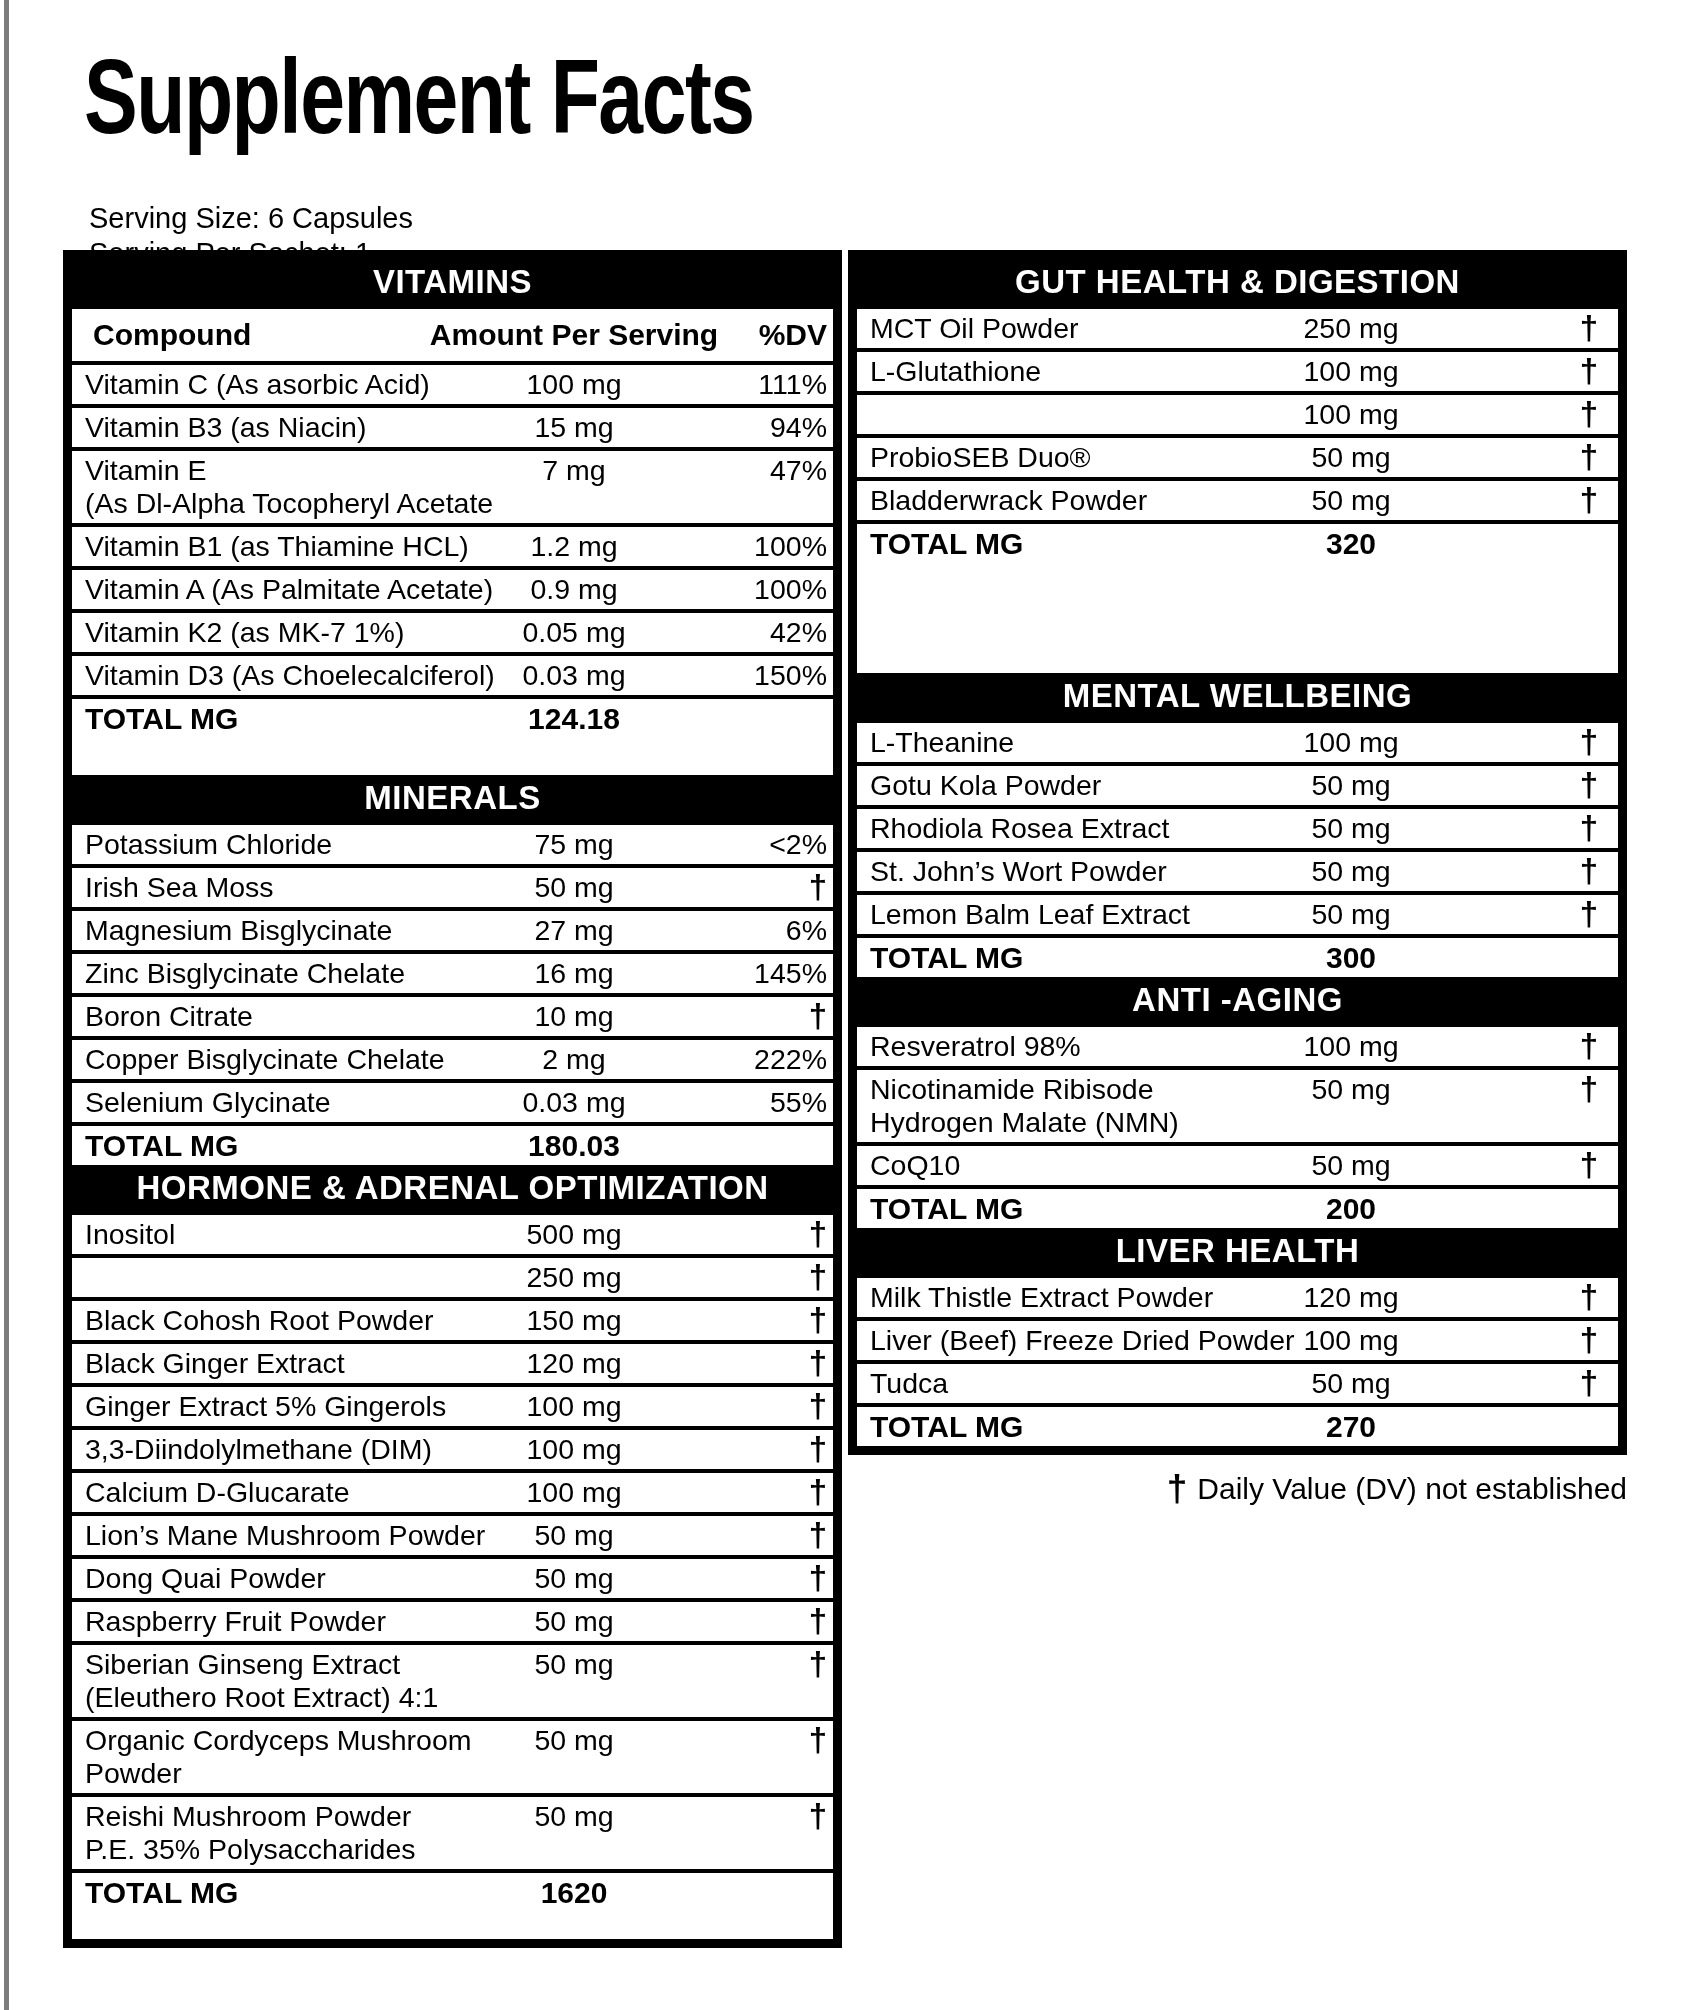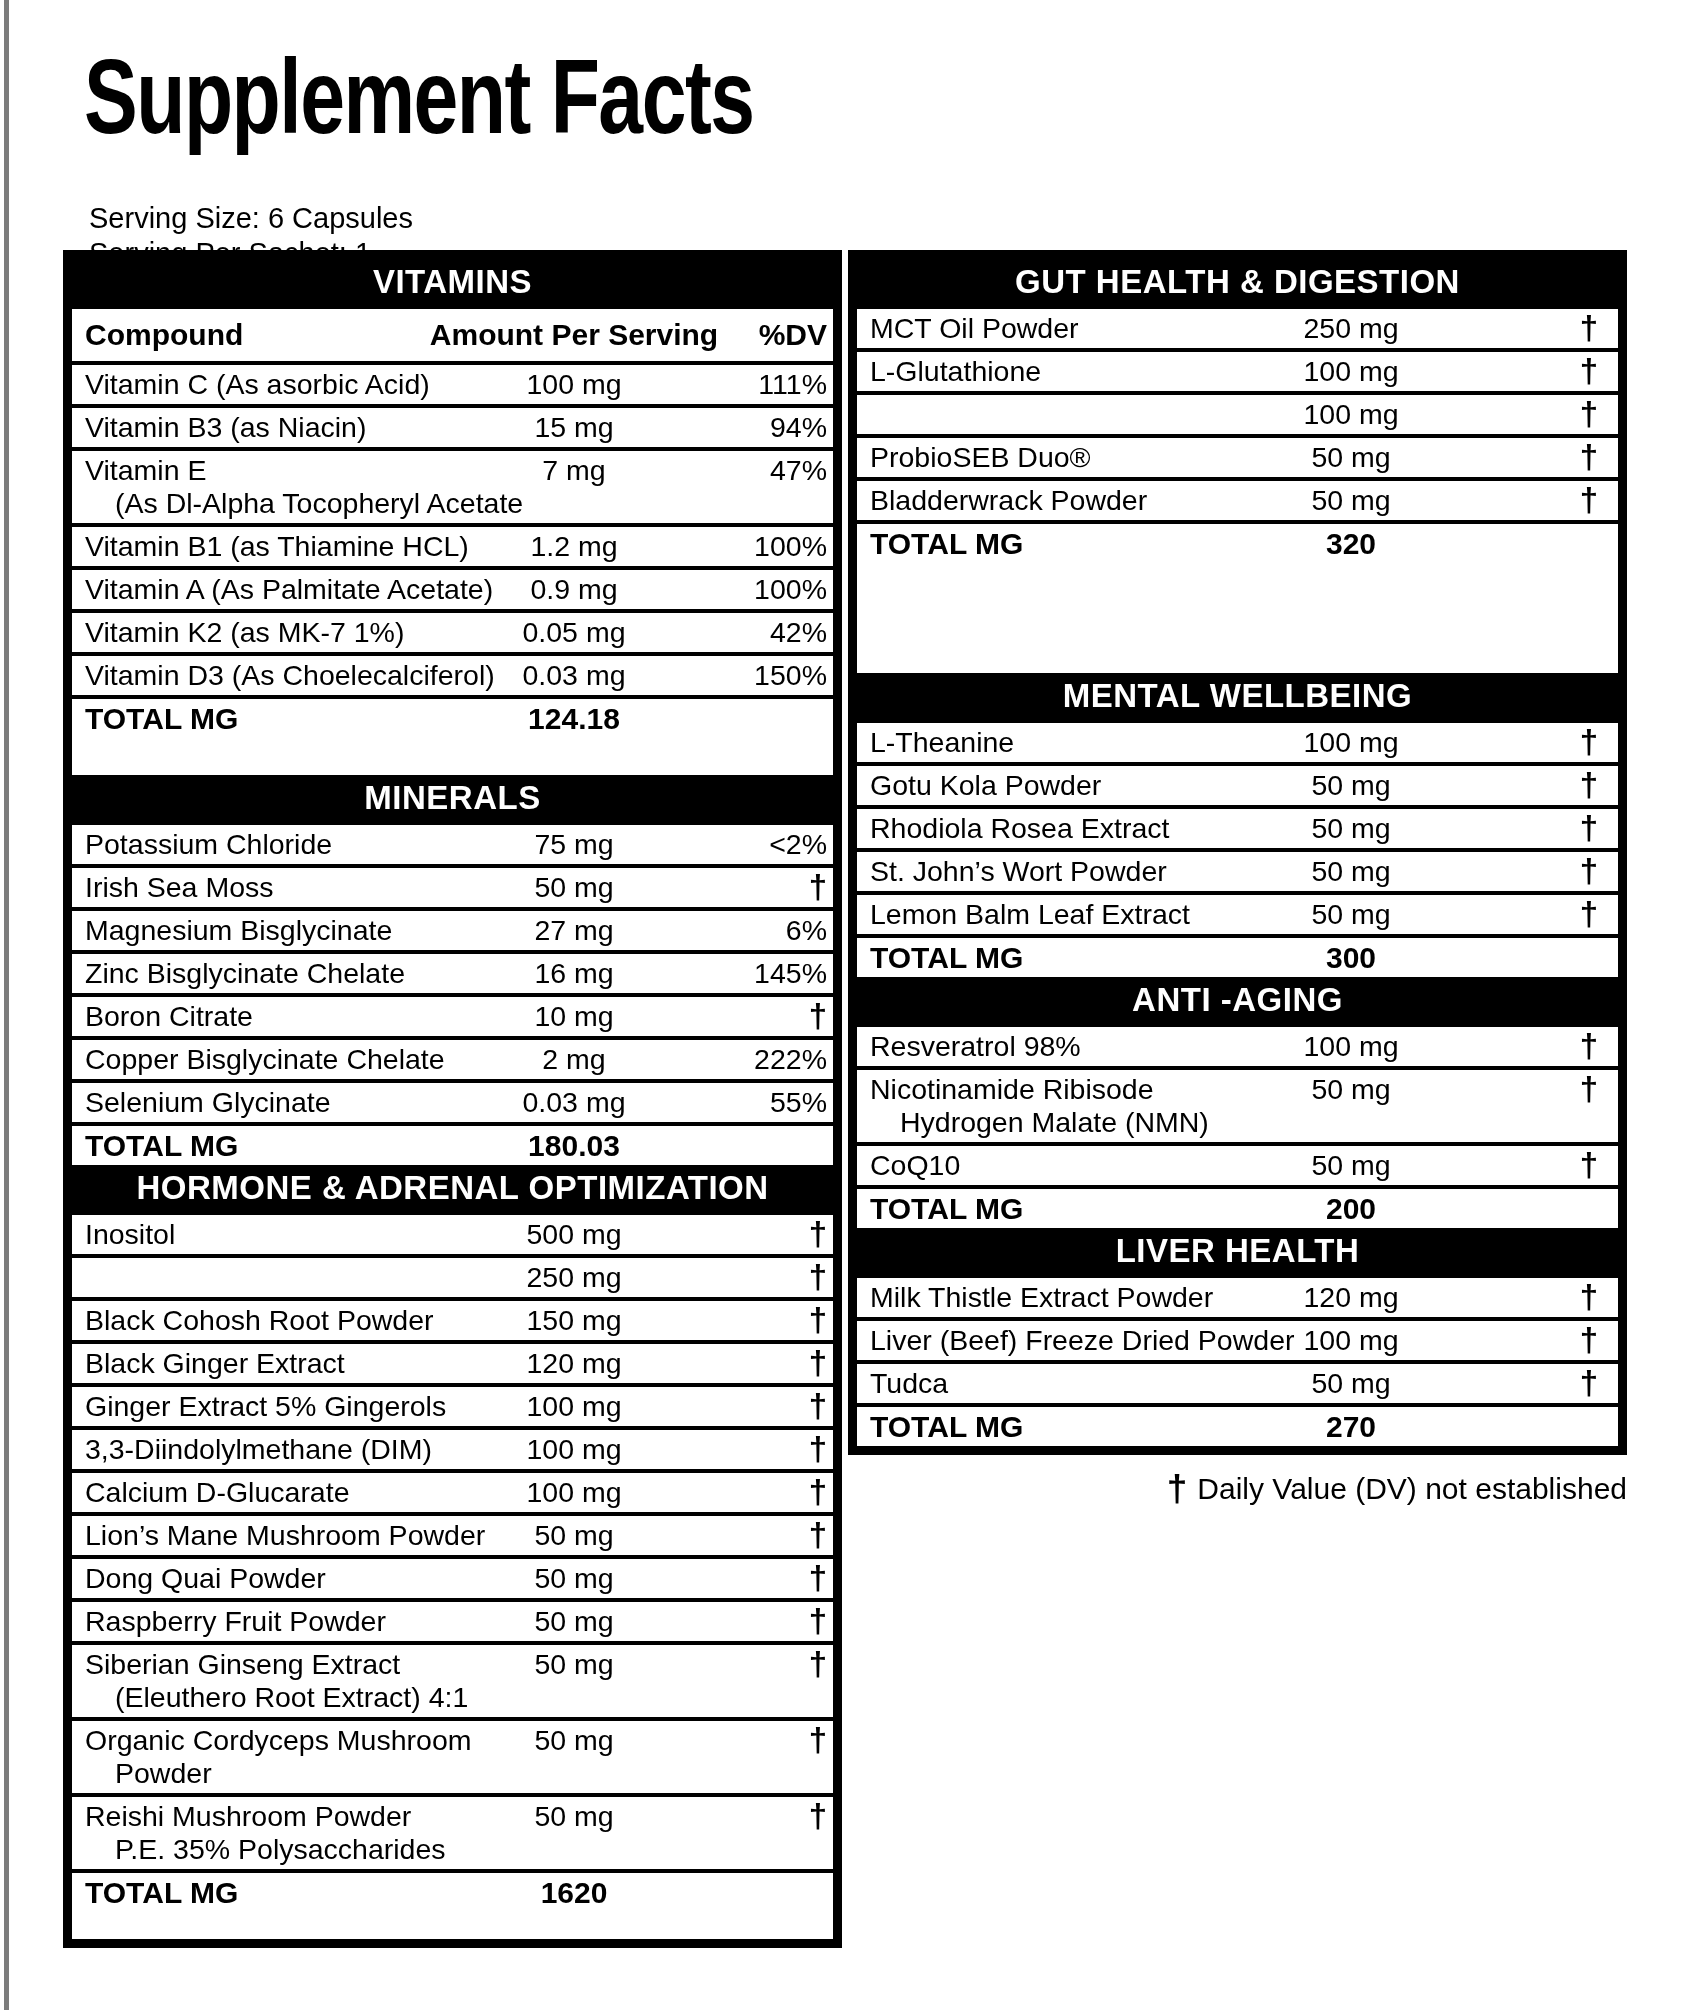--- a/index.html
+++ b/index.html
@@ -12,23 +12,23 @@
   .tables{position:absolute;left:63px;top:250px;display:flex;gap:6px;align-items:flex-start;}
   .tcol{width:779px;flex:none;}
   .table{width:779px;box-sizing:border-box;border:9px solid #000;background:#fff;
          display:flex;flex-direction:column;overflow:hidden;}
   .table.left{height:1698px;}
   .table.right{height:1205px;}
   .bar{flex:none;background:#000;color:#fff;text-align:center;font-weight:bold;
        font-size:33px;height:46px;line-height:46px;letter-spacing:.5px;}
   .row{position:relative;flex:none;box-sizing:border-box;border-top:4px solid #000;
        padding:3px 0 3px 0;min-height:43px;}
-  .row.hdr{padding:8px 0 9px 0;min-height:56px;}
+  .row.hdr{padding:8px 0 9px 8px;min-height:56px;}
   .cname{font-size:28.5px;line-height:33px;padding-left:13px;white-space:nowrap;}
-  .l2{display:block;margin-left:30px;}
+  .l2{display:block;}
   .camt{position:absolute;left:352px;top:3px;width:300px;text-align:center;
         font-size:28.5px;line-height:33px;}
   .cdv{position:absolute;right:6px;top:3px;text-align:right;font-size:28.5px;line-height:33px;}
   .right .camt{left:344px;}
   .right .cdv{right:20px;}
   .dag{font-size:33px;font-weight:bold;line-height:33px;top:2px;}
   .hdr .cname,.hdr .camt,.hdr .cdv{font-weight:bold;font-size:30px;line-height:35px;}
   .hdr .camt,.hdr .cdv{top:8px;}
   .row.total .cname,.row.total .camt{font-weight:bold;font-size:30px;}
   .row.t-pad{min-height:80px;}

